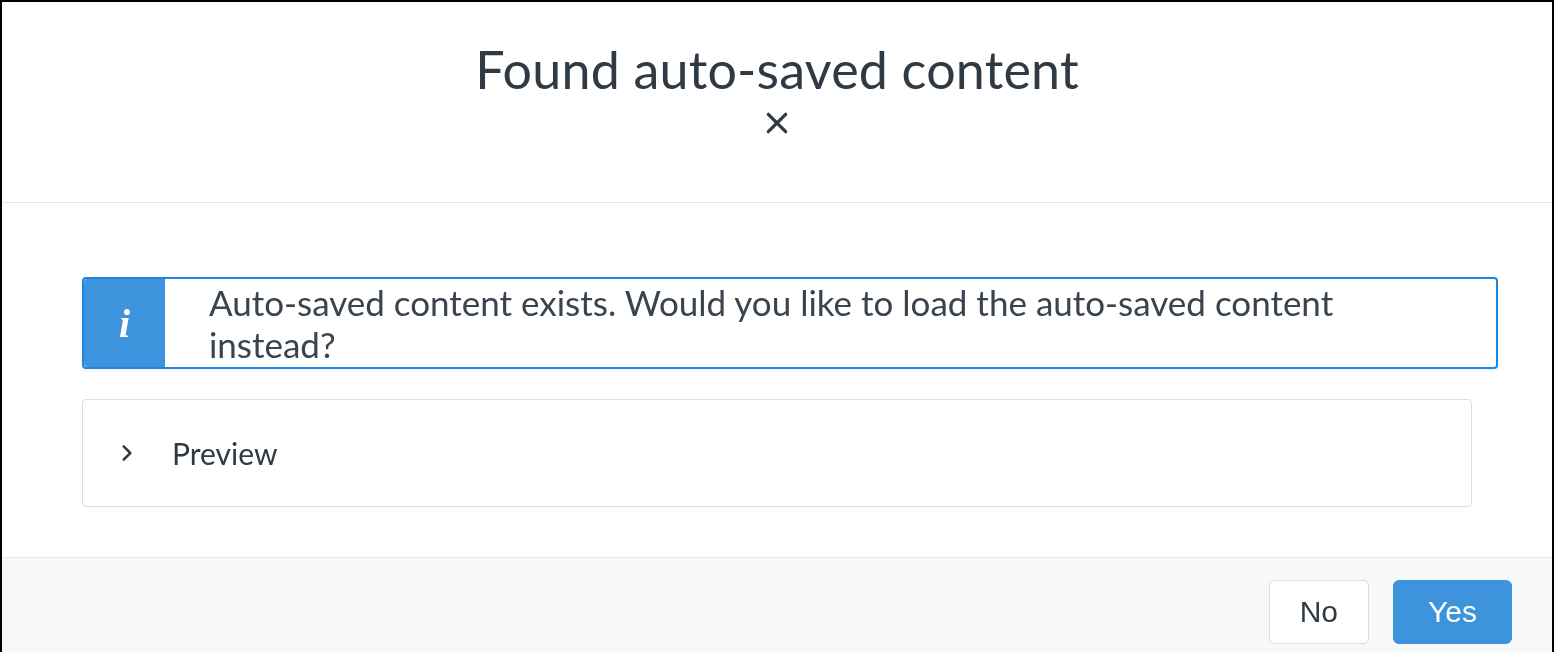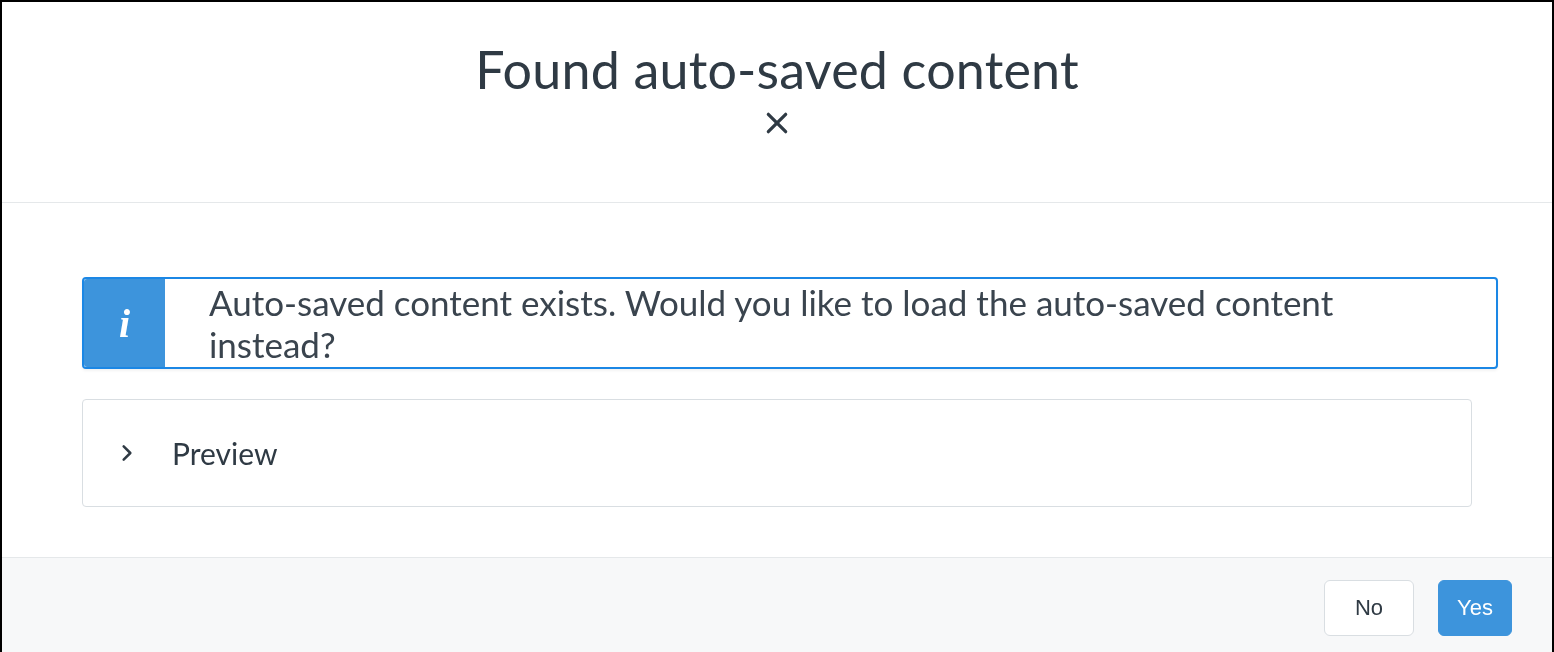--- a/index.html
+++ b/index.html
@@ -13,23 +13,23 @@
     .dialog-body { padding: 74px 54px 50px 80px; flex:1 1 auto; }
     .alert { display:flex; align-items:stretch; border:2px solid #1b87e5; border-radius:4px; background:#fff; height:92px; box-shadow: 0 2px 3px rgba(0,0,0,0.05); }
     .alert-icon { width:82px; background:#3d94dc; display:flex; align-items:center; justify-content:center; border-top-left-radius:3px; border-bottom-left-radius:3px; }
     .alert-icon span { font-family:"Georgia","Times New Roman",serif; font-style:italic; font-weight:700; font-size:40px; color:#fff; }
     .alert-text { display:flex; align-items:center; padding:0 44px; font-size:35px; color:#3a444e; }
     .preview-panel { margin-top:30px; border:1px solid #d9dee2; border-radius:4px; height:108px; display:flex; align-items:center; gap:33px; padding:0 32px; cursor:pointer; width: calc(100% - 26px); }
     .preview-panel .chev { display:flex; align-items:center; justify-content:center; width:24px; height:24px; }
     .preview-panel .chev svg { width:20px; height:24px; stroke:#2f3a44; stroke-width:3; fill:none; stroke-linecap:round; stroke-linejoin:round; }
     .preview-label { font-size:30px; color:#2f3a44; }
     .dialog-footer { border-top:1px solid #e5e8ea; background:#f7f8f9; padding:22px 40px; display:flex; justify-content:flex-end; gap:24px; }
-    .btn { font-size:22px; padding:16px 30px; border-radius:6px; cursor:pointer; line-height:1; }
+    .btn { font-size:30px; padding:16px 30px; border-radius:6px; cursor:pointer; line-height:1; }
     .btn-no { background:#fff; border:1px solid #d9dee2; color:#2f3a44; }
-    .btn-yes { background:#3d94dc; border:1px solid #3d94dc; color:#fff; padding:16px 18px; }
+    .btn-yes { background:#3d94dc; border:1px solid #3d94dc; color:#fff; padding:16px 34px; }
   </style>
 </head>
 <body>
 
 <div class="dialog">
   <div class="dialog-header">
     <h1 class="dialog-title">Found auto-saved content</h1>
     <button class="close-btn" aria-label="Close">
       <span>
         <svg viewBox="0 0 24 24">

